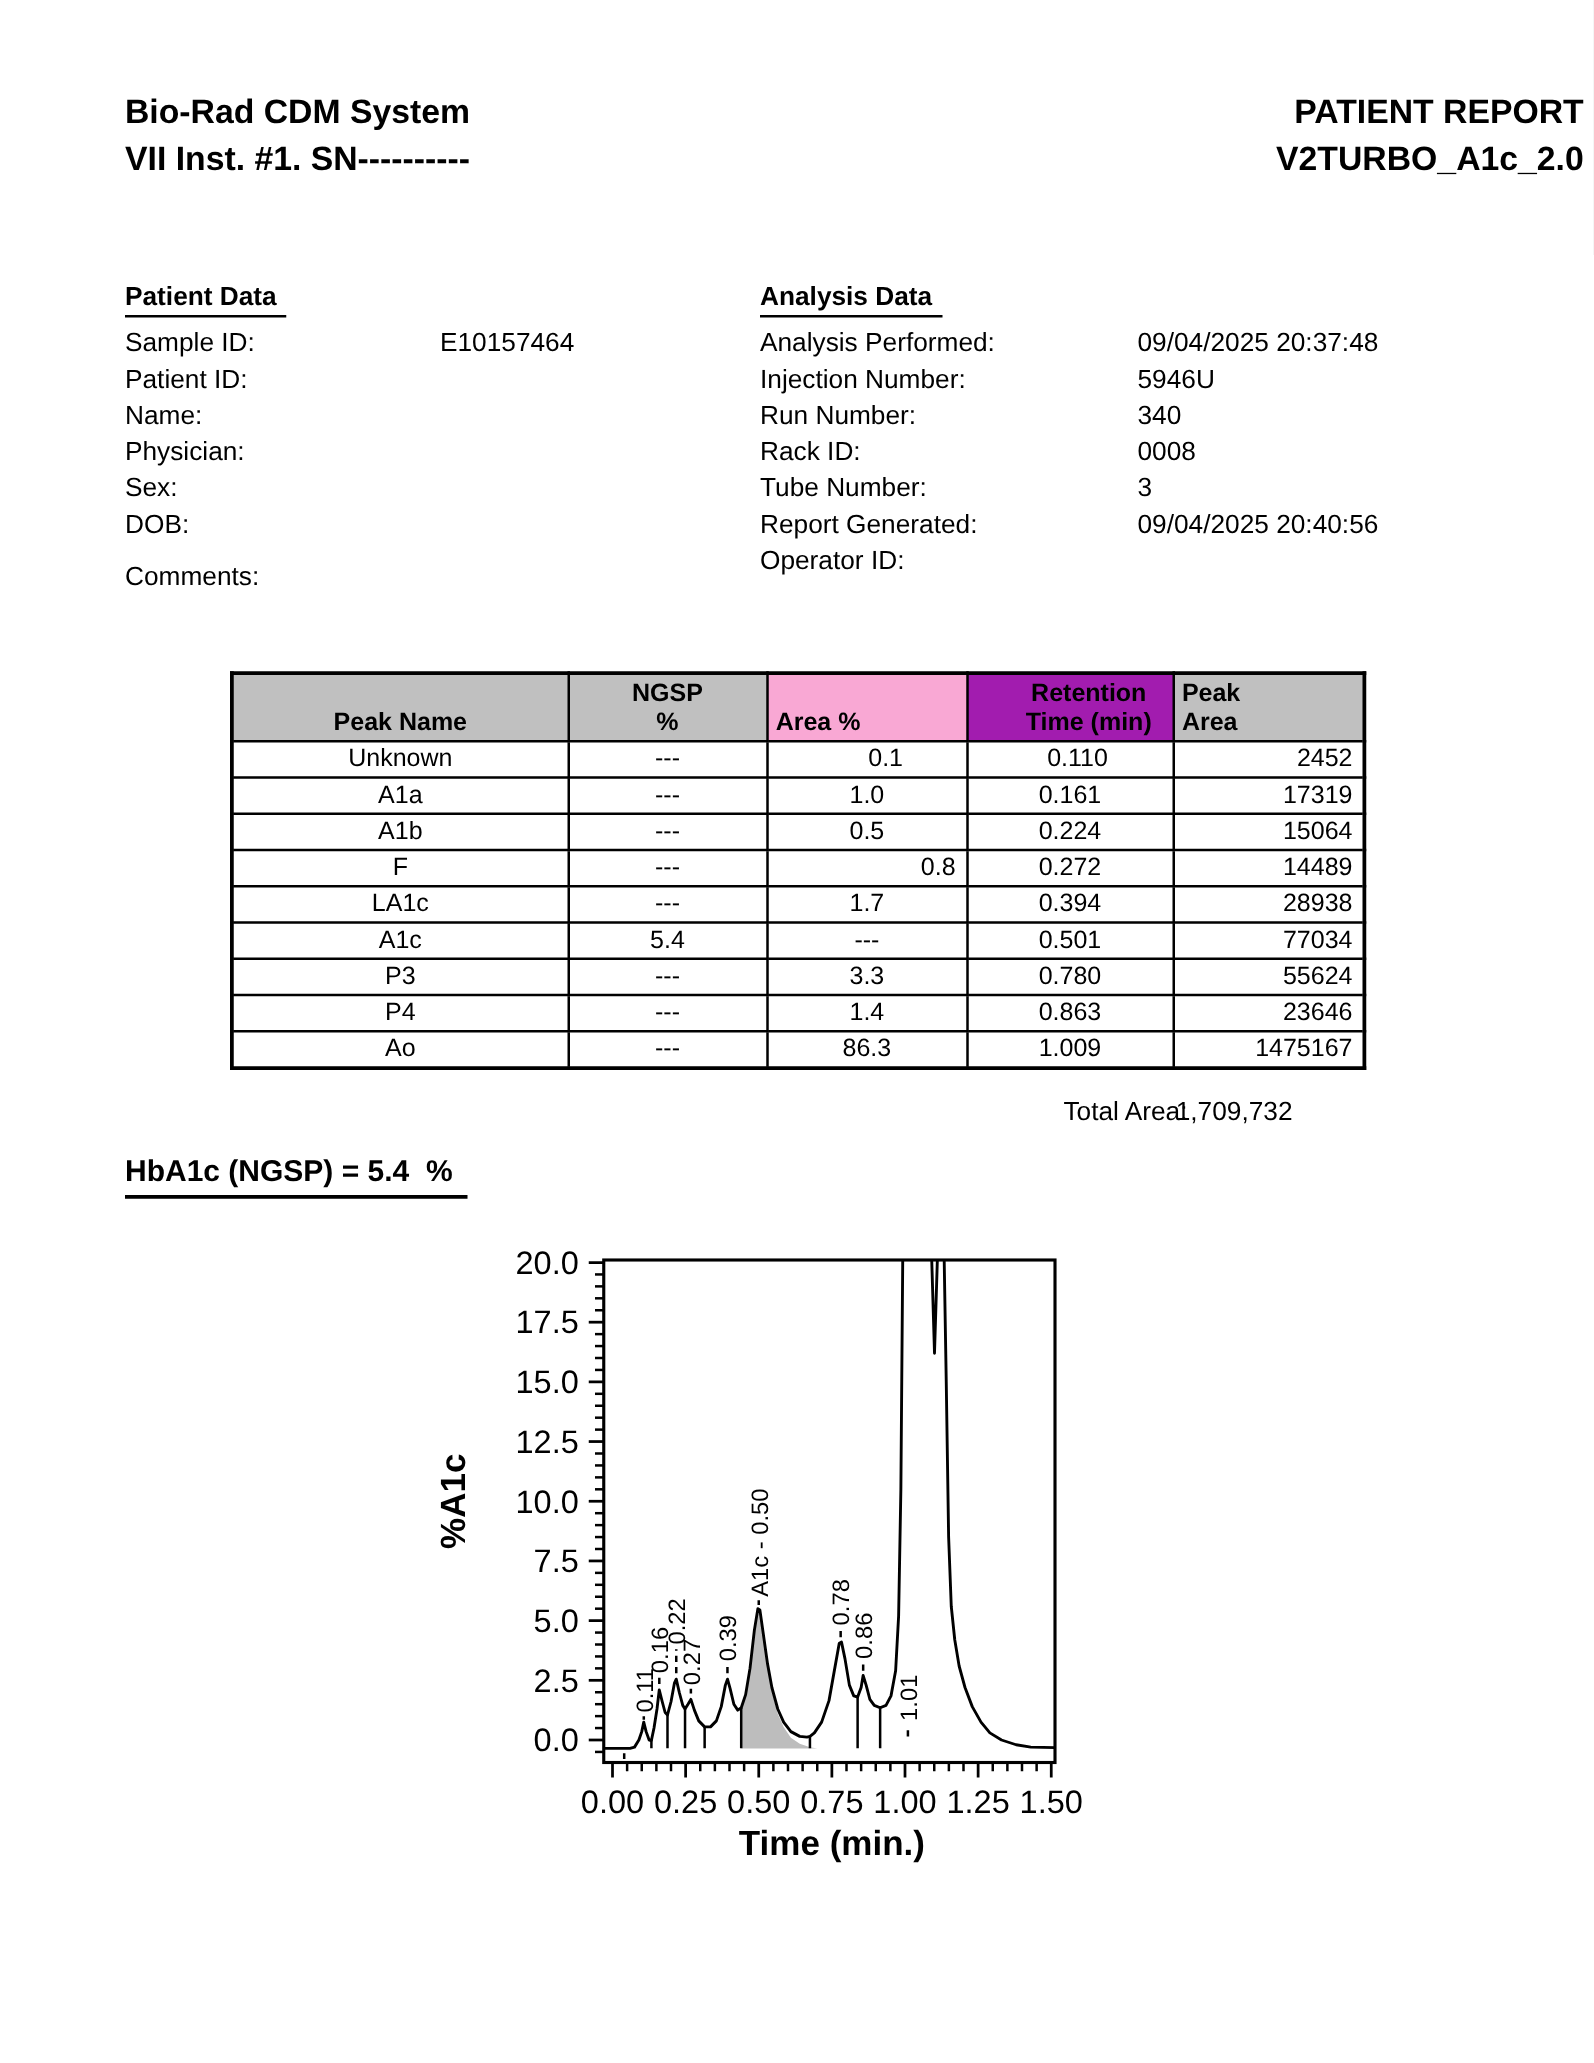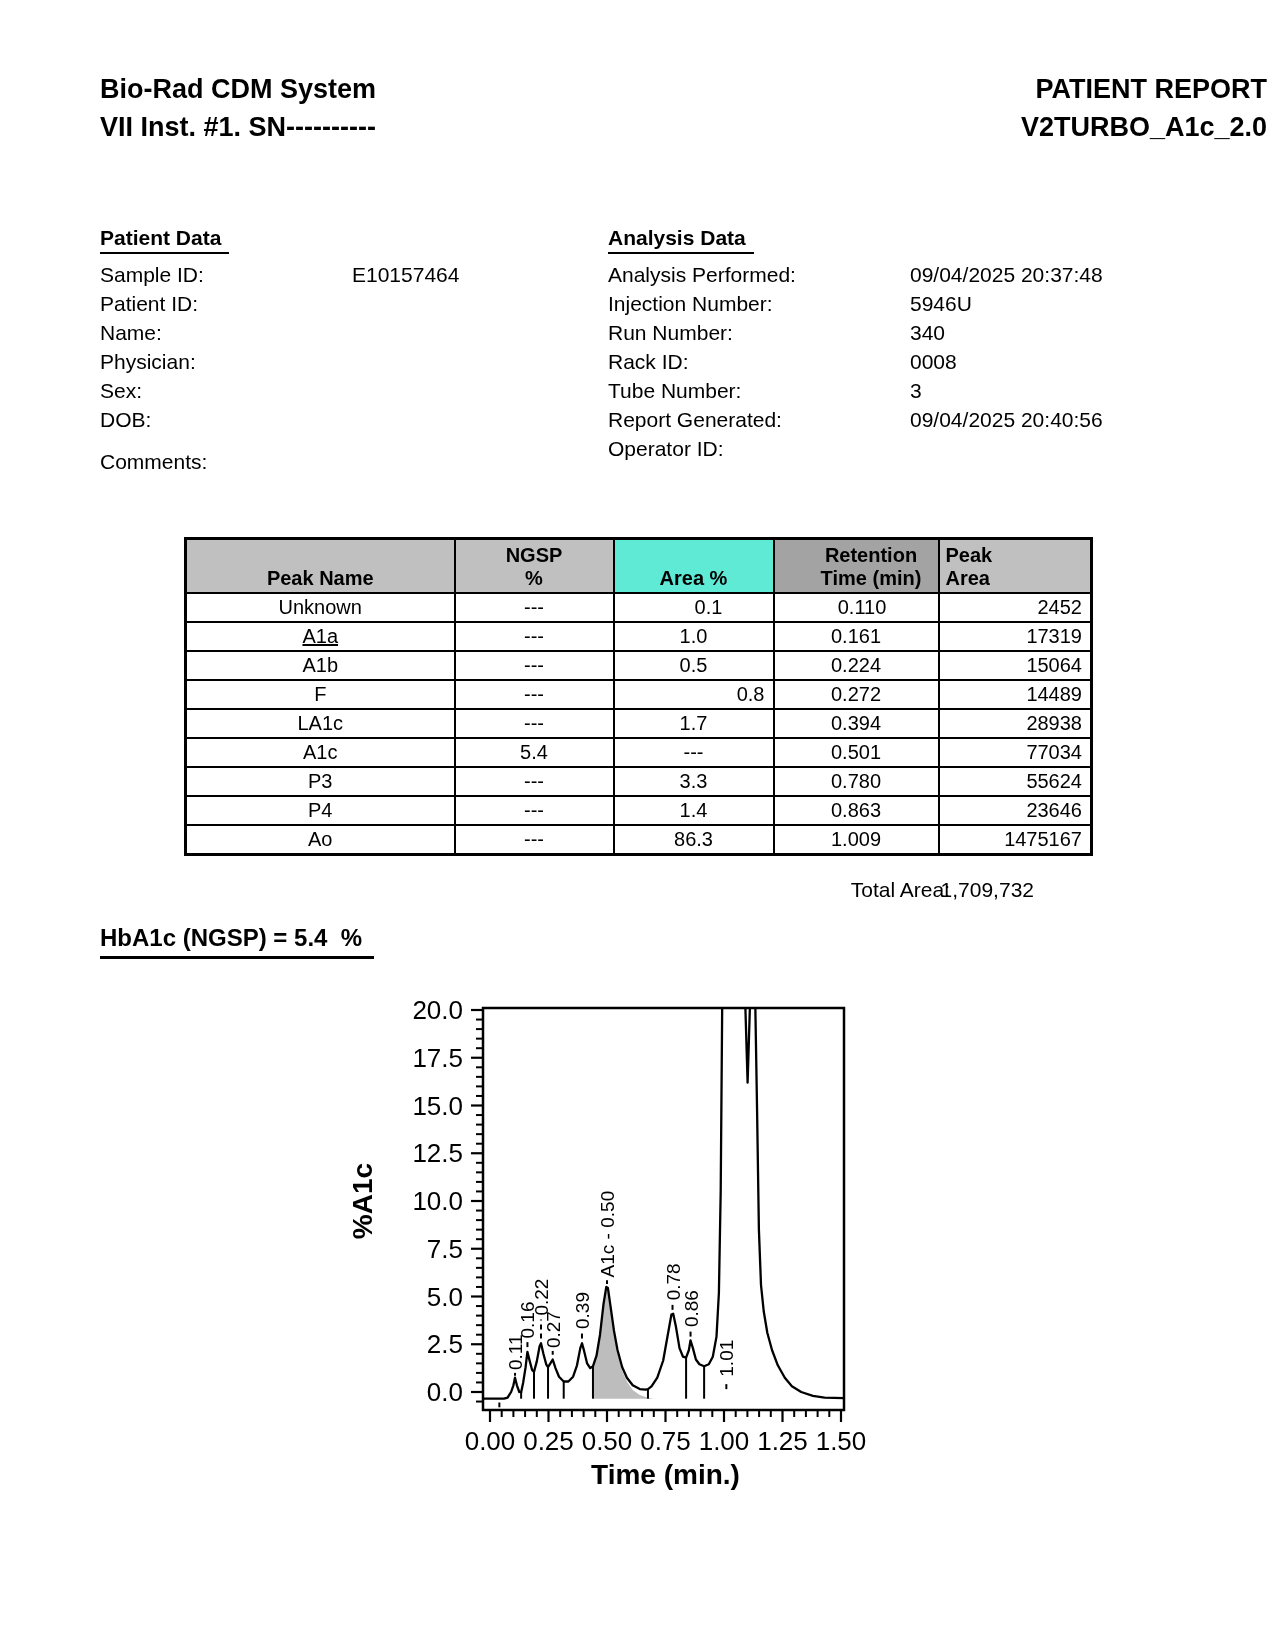--- a/index.html
+++ b/index.html
@@ -82,44 +82,44 @@
       <thead>
           <tr id="peak-thead-row">
             <th style="text-align: center; background: rgb(192, 192, 192);">
               <div></div>
               <div>Peak Name</div>
             </th>
             <th style="text-align: center; background: rgb(192, 192, 192);">
               <div>NGSP</div>
               <div>%</div>
             </th>
-            <th style="text-align: center; background: #5eead4;">
+            <th style="text-align: left; background: #f9a8d4;">
               <div></div>
               <div>Area %</div>
             </th>
-            <th style="text-align: center; background: #a3a3a3; padding-left: 36px;">
+            <th style="text-align: center; background: #a21caf; padding-left: 36px;">
               <div>Retention</div>
               <div>Time (min)</div>
             </th>
             <th style="text-align: left; background: rgb(192, 192, 192);">
               <div>Peak</div>
               <div>Area</div>
             </th>
           </tr>
         </thead>
       <tbody id="peak-tbody">
           <tr>
             <td style="text-align: center;">Unknown</td>
             <td style="text-align: center;">---</td>
             <td style="text-align: center; padding-left: 38px;">0.1</td>
             <td style="text-align: center; padding-left: 20px;">0.110</td>
             <td style="text-align: right;">2452</td>
           </tr>
           <tr>
-            <td style="text-align: center; text-decoration: underline;">A1a</td>
+            <td style="text-align: center;">A1a</td>
             <td style="text-align: center;">---</td>
             <td style="text-align: center;">1.0</td>
             <td style="text-align: center;">0.161</td>
             <td style="text-align: right;">17319</td>
           </tr>
           <tr>
             <td style="text-align: center;">A1b</td>
             <td style="text-align: center;">---</td>
             <td style="text-align: center;">0.5</td>
             <td style="text-align: center;">0.224</td>

